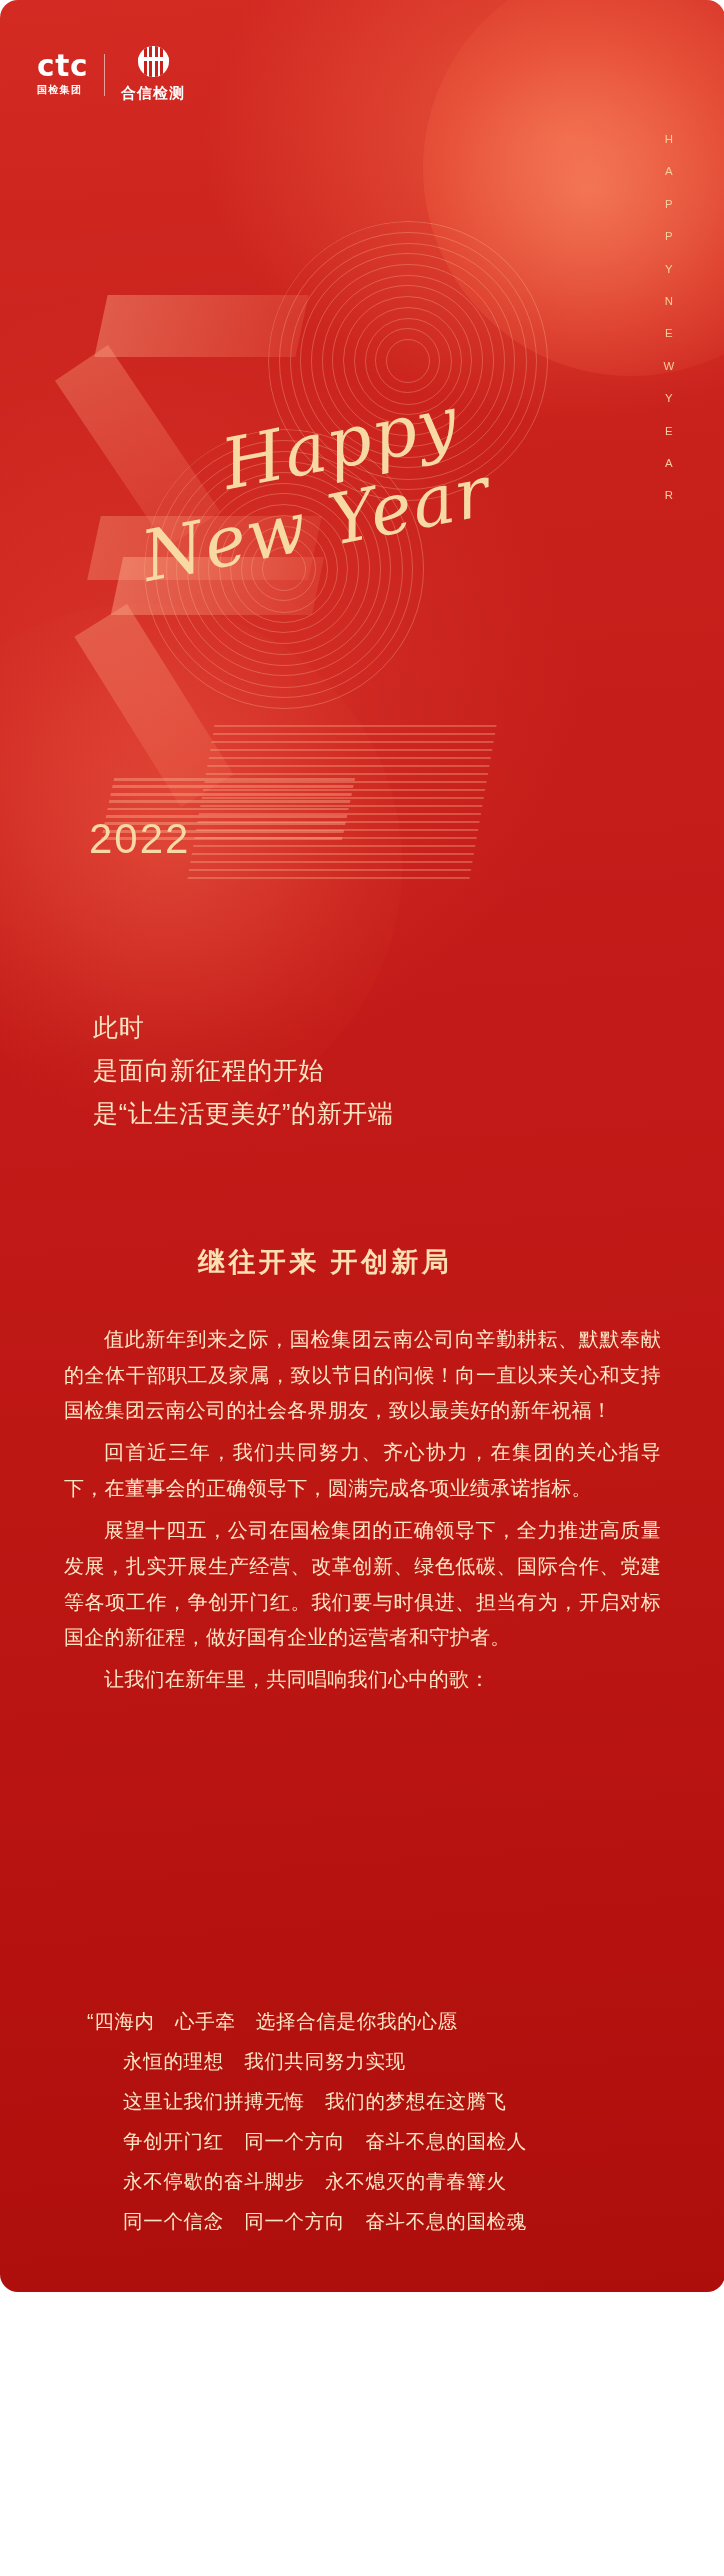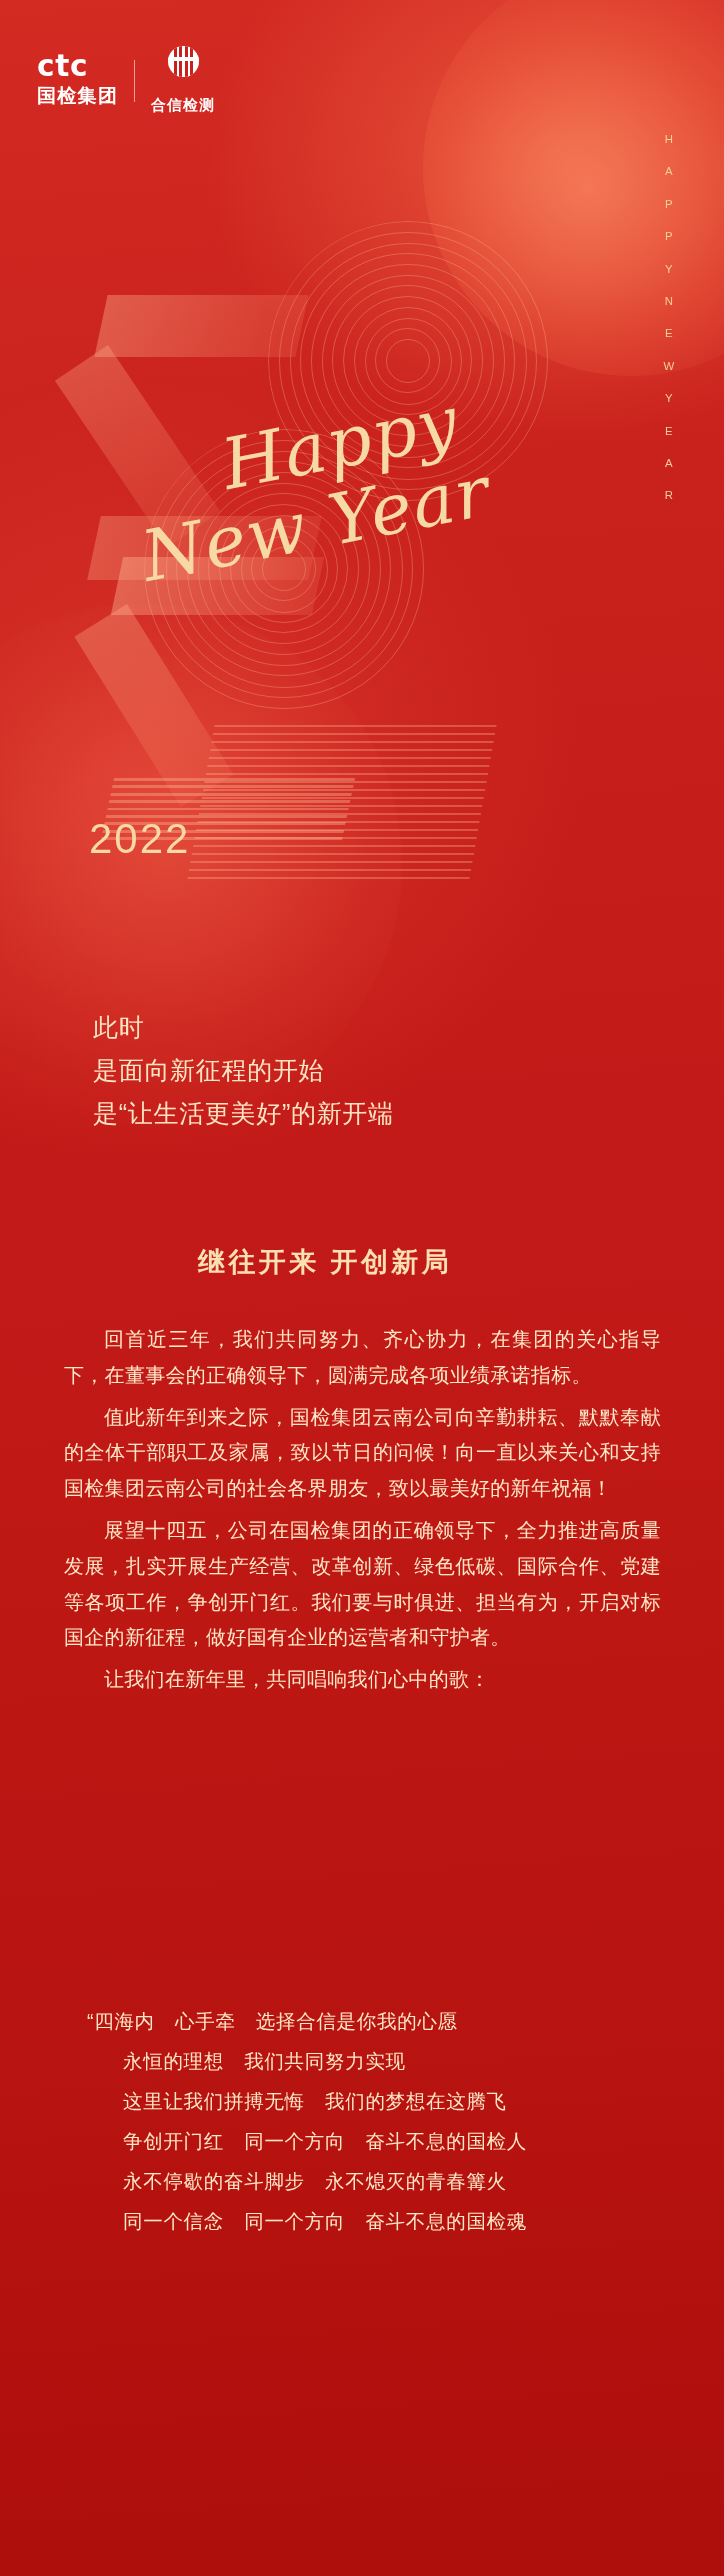--- a/index.html
+++ b/index.html
@@ -6,26 +6,27 @@
     margin: 0;
     padding: 0;
     background: #ffffff;
   }
   body {
     font-family: "Liberation Sans", sans-serif;
   }
   .page {
     position: relative;
     width: 725px;
-    height: 2576px;
+    height: 2292px;
     overflow: hidden;
     background:
       radial-gradient(ellipse 604px 470px at 78% 6%, #e8553c 0%, rgba(232,85,60,0) 60%),
       radial-gradient(ellipse 671px 604px at 20% 30%, #d8332a 0%, rgba(216,51,42,0) 65%),
       linear-gradient(176deg, #d32a22 0%, #c8211c 22%, #c21a18 45%, #bd1714 63%, #b71310 80%, #ad0e0c 100%);
+    border-radius: 18px;
   }
 
   
   .bg-layer {
     position: absolute;
     inset: 0;
     overflow: hidden;
     pointer-events: none;
   }
   .glow-tr {
@@ -156,21 +157,21 @@
   .logo-ctc .mark {
     font-size: 29.5px;
     font-weight: bold;
     color: #ffffff;
     letter-spacing: 0.7px;
     line-height: 1;
     font-family: "DejaVu Sans", sans-serif;
   }
   .logo-ctc .cn {
     margin-top: 1px;
-    font-size: 19px;
+    font-size: 10px;
     color: #ffffff;
     letter-spacing: 1.3px;
     font-weight: bold;
   }
   .logo-div {
     width: 0.7px;
     height: 42px;
     background: rgba(255,255,255,0.55);
     margin: 0 16px;
   }
@@ -198,21 +199,21 @@
       #ffffff 2.7px, #ffffff 5.4px);
   }
   .logo-hx .glyph::after {
     content: "";
     position: absolute;
     left: 0; top: 10.7px;
     width: 31px; height: 4.7px;
     background: #ffffff;
   }
   .logo-hx .cn {
-    margin-top: 19px;
+    margin-top: 7px;
     font-size: 14.8px;
     color: #ffffff;
     letter-spacing: 1.3px;
     font-weight: bold;
   }
 
   
   .vertical-text {
     position: absolute;
     right: 42px;
@@ -421,22 +422,22 @@
   <div class="year">2022</div>
 
   <div class="poem">
       <div>此时</div>
       <div>是面向新征程的开始</div>
       <div>是“让生活更美好”的新开端</div>
     </div>
 
   <div class="subtitle">继往开来 开创新局</div>
   <div class="body">
+      <p>值此新年到来之际，国检集团云南公司向辛勤耕耘、默默奉献的全体干部职工及家属，致以节日的问候！向一直以来关心和支持国检集团云南公司的社会各界朋友，致以最美好的新年祝福！</p>
       <p>回首近三年，我们共同努力、齐心协力，在集团的关心指导下，在董事会的正确领导下，圆满完成各项业绩承诺指标。</p>
-      <p>值此新年到来之际，国检集团云南公司向辛勤耕耘、默默奉献的全体干部职工及家属，致以节日的问候！向一直以来关心和支持国检集团云南公司的社会各界朋友，致以最美好的新年祝福！</p>
       <p>展望十四五，公司在国检集团的正确领导下，全力推进高质量发展，扎实开展生产经营、改革创新、绿色低碳、国际合作、党建等各项工作，争创开门红。我们要与时俱进、担当有为，开启对标国企的新征程，做好国有企业的运营者和守护者。</p>
       <p>让我们在新年里，共同唱响我们心中的歌：</p>
     </div>
 
   <div class="song">
       <div class="row">“四海内　心手牵　选择合信是你我的心愿</div>
       <div class="row indent">永恒的理想　我们共同努力实现</div>
       <div class="row indent">这里让我们拼搏无悔　我们的梦想在这腾飞</div>
       <div class="row indent">争创开门红　同一个方向　奋斗不息的国检人</div>
       <div class="row indent">永不停歇的奋斗脚步　永不熄灭的青春篝火</div>

